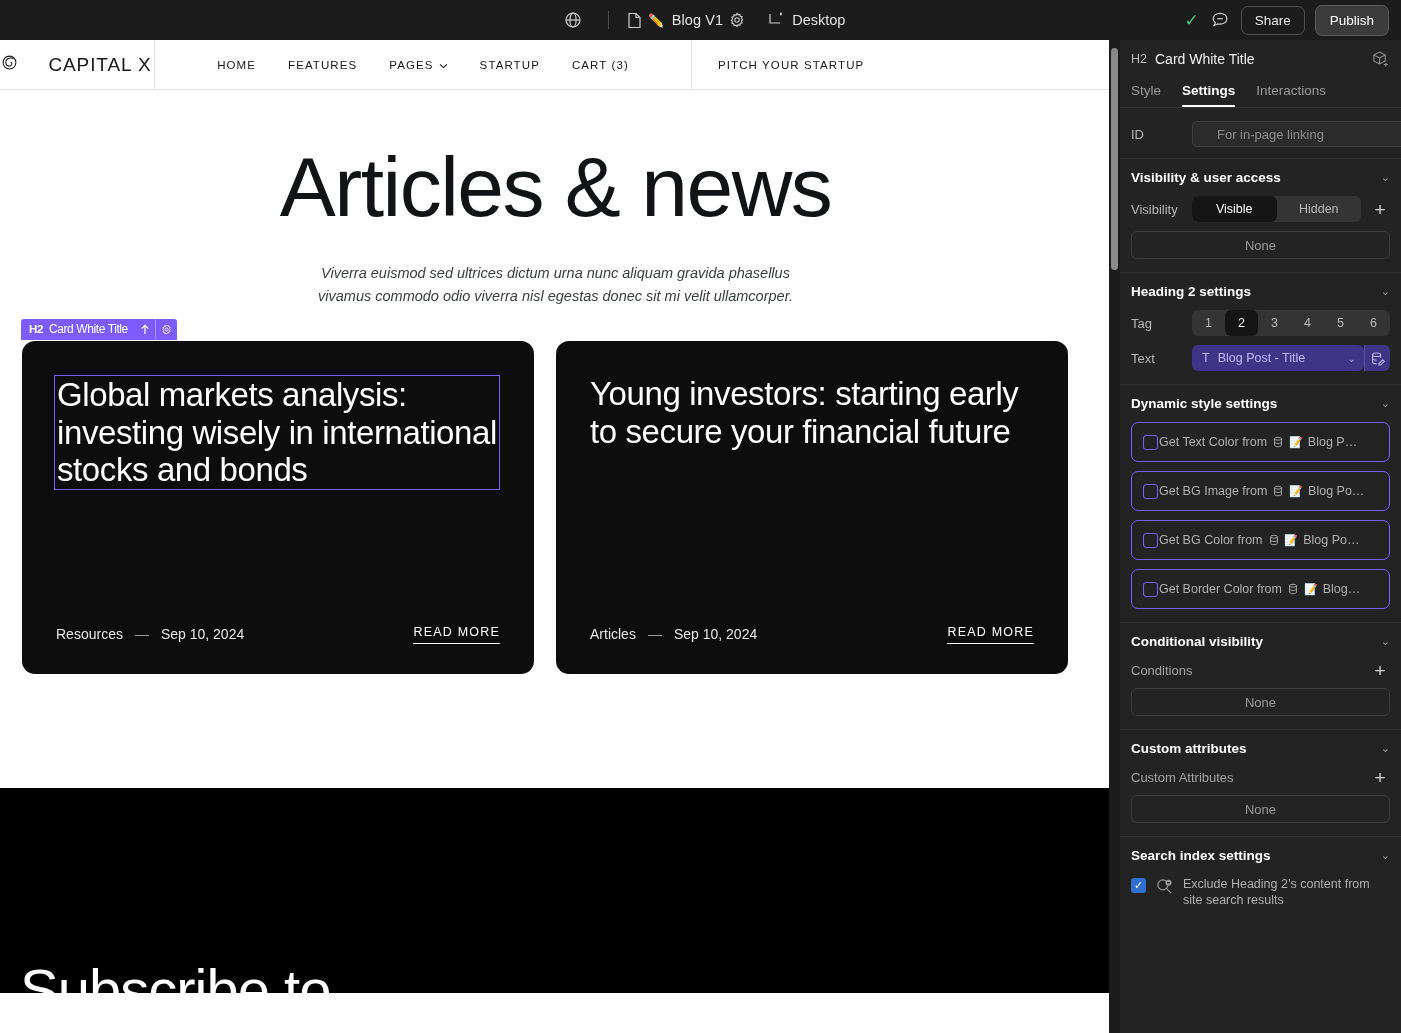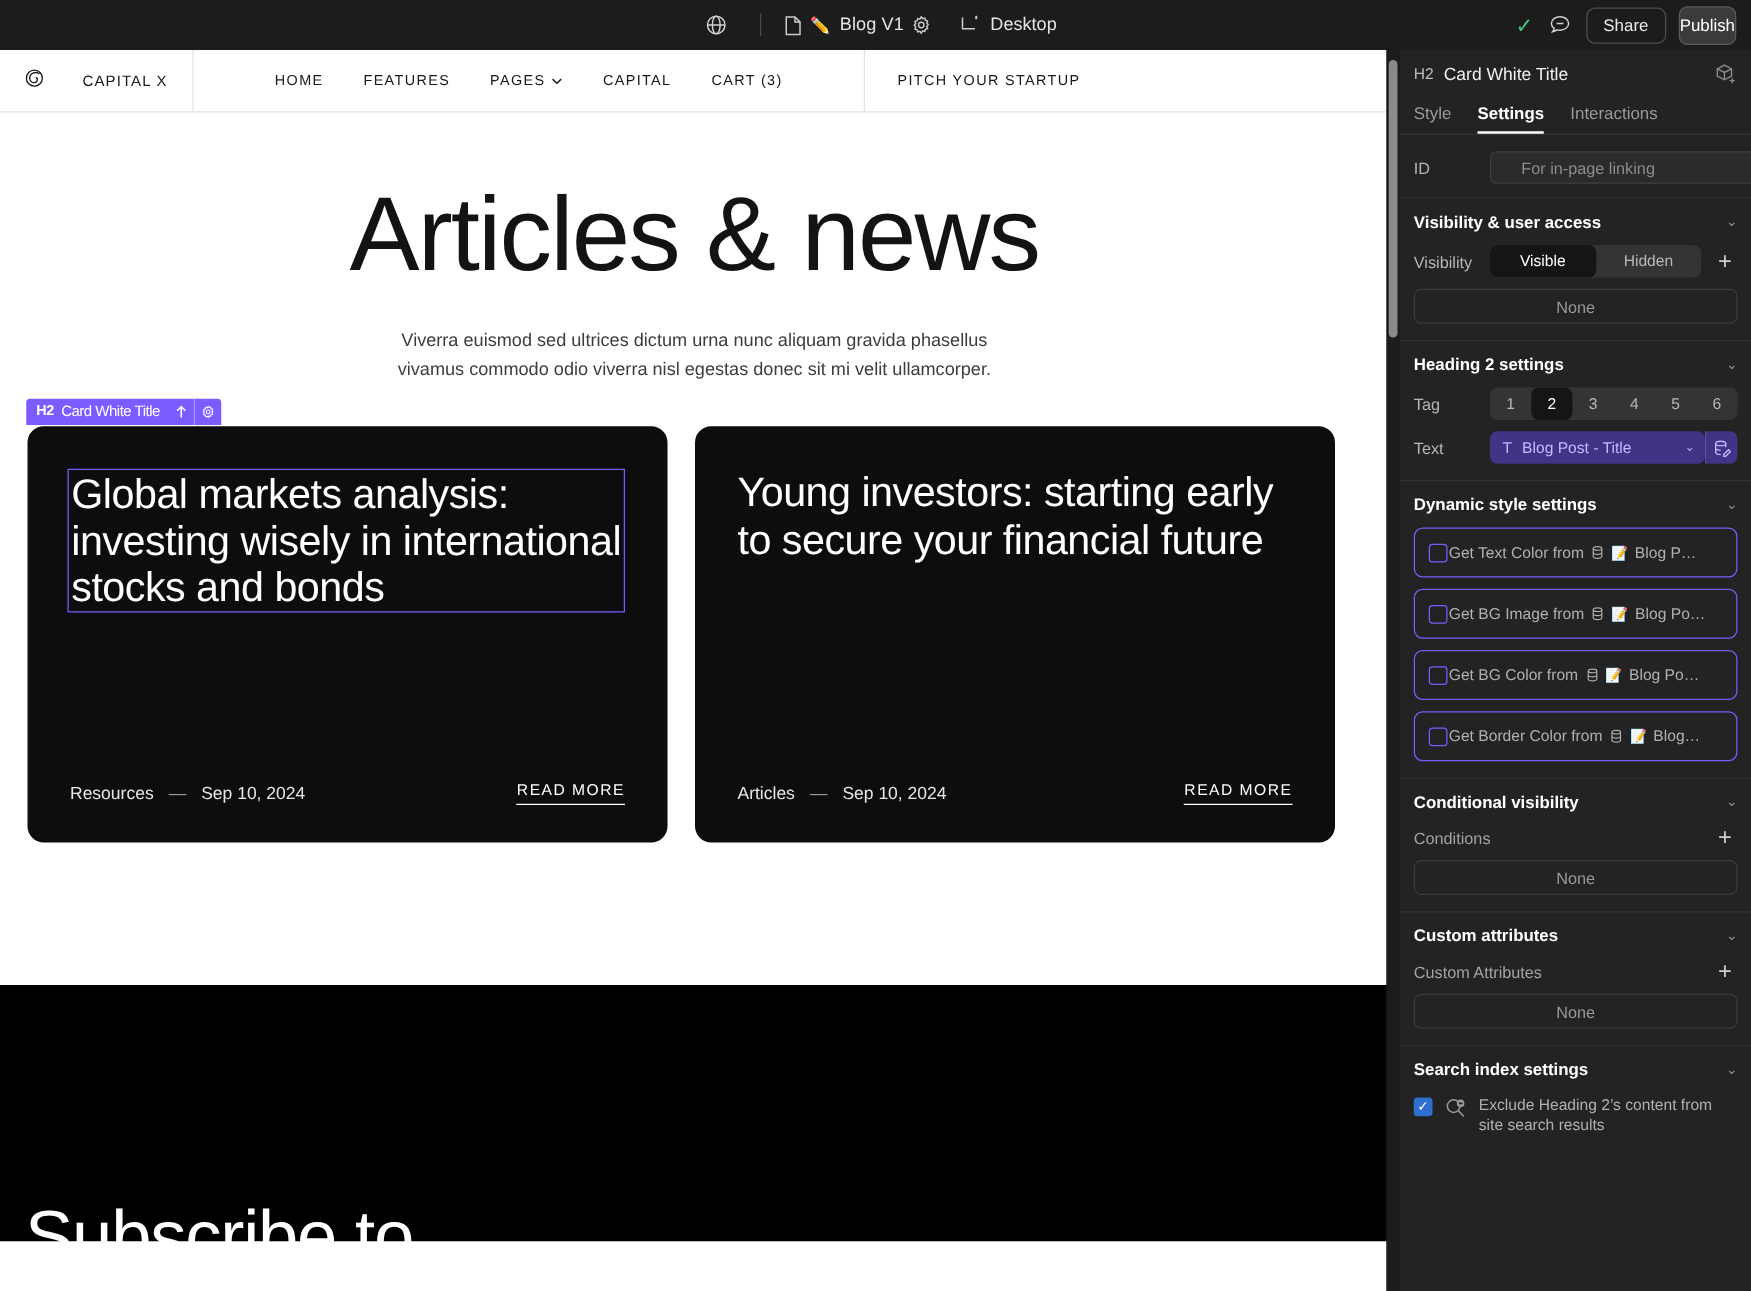--- a/index.html
+++ b/index.html
@@ -39,21 +39,21 @@
   .tb-comment { width: 22px; height: 22px; }
   .btn-share {
     border: 1px solid #4e4e4e; border-radius: 7px;
     color: #eaeaea; font-size: 13.5px;
     padding: 6px 13px; background: transparent;
     cursor: pointer;
   }
   .btn-publish {
     border: 1px solid #5a5a5a; border-radius: 7px;
     color: #ffffff; font-size: 13.5px;
-    padding: 7px 0; background: #3b3b3b;
+    padding: 7px 14px; background: #3b3b3b;
     cursor: pointer;
     text-align: center;
   }
 
   
   #canvas {
     position: absolute; top: 40px; left: 0;
     width: 1111px; height: 993px;
     background: #ffffff; overflow: hidden;
   }
@@ -62,21 +62,21 @@
   #site-nav {
     position: relative; height: 50px; width: 1111px;
     background: #ffffff; border-bottom: 1px solid #e2e2e2;
     display: flex; align-items: stretch;
   }
   #nav-logo {
     width: 155px; display: flex; align-items: center; justify-content: center;
     border-right: 1px solid #e2e2e2;
   }
   .logo-wrap { display: flex; align-items: center; gap: 6px; }
-  .logo-text { font-size: 12px; letter-spacing: .9px; color: #16181a; margin-left: 25px; }
+  .logo-text { font-size: 19px; letter-spacing: .9px; color: #16181a; margin-left: 25px; }
   #nav-links {
     flex: 1; display: flex; align-items: center; justify-content: center; gap: 32px;
   }
   .nav-link {
     font-size: 11.5px; letter-spacing: 1.1px; color: #16181a;
     display: flex; align-items: center; gap: 5px; cursor: pointer;
   }
   #nav-cta {
     width: 420px; display: flex; align-items: center; padding-left: 26px;
     border-left: 1px solid #e2e2e2;
@@ -84,21 +84,21 @@
   .nav-cta-text { font-size: 11.5px; letter-spacing: 1.1px; color: #16181a; cursor: pointer; }
 
   
   #hero { padding-top: 55px; text-align: center; }
   #hero-title {
     font-size: 84px; line-height: 1.0; color: #111315;
     font-weight: 400; letter-spacing: -1.5px;
   }
   #hero-sub {
     margin: 33px auto 12px; width: 500px;
-    font-size: 14.5px; line-height: 1.62; color: #3a3d40;
+    font-size: 14.5px; line-height: 1.62; color: #3a3d40; font-style: italic;
   }
 
   
   #cards {
     margin-top: 32px; padding: 0 22px;
     display: flex; gap: 22px;
   }
   .card {
     width: 512px; height: 333px;
     background: #0d0d0d; border-radius: 13px;
@@ -337,21 +337,21 @@
         </span>
       <span class="nav-link">
         <span>PAGES</span>
         <span>
           <svg width="9" height="6" viewBox="0 0 9 6" fill="none" stroke="#16181a" stroke-width="1.1">
               <path d="M1 1.3L4.5 4.6 8 1.3"></path>
             </svg>
         </span>
       </span>
       <span class="nav-link">
-          <span>CAPITAL</span>
+          <span>STARTUP</span>
         </span>
       <span class="nav-link">
           <span>CART (3)</span>
         </span>
     </div>
     <div id="nav-cta">
       <span class="nav-cta-text">PITCH YOUR STARTUP</span>
     </div>
   </div>
 

